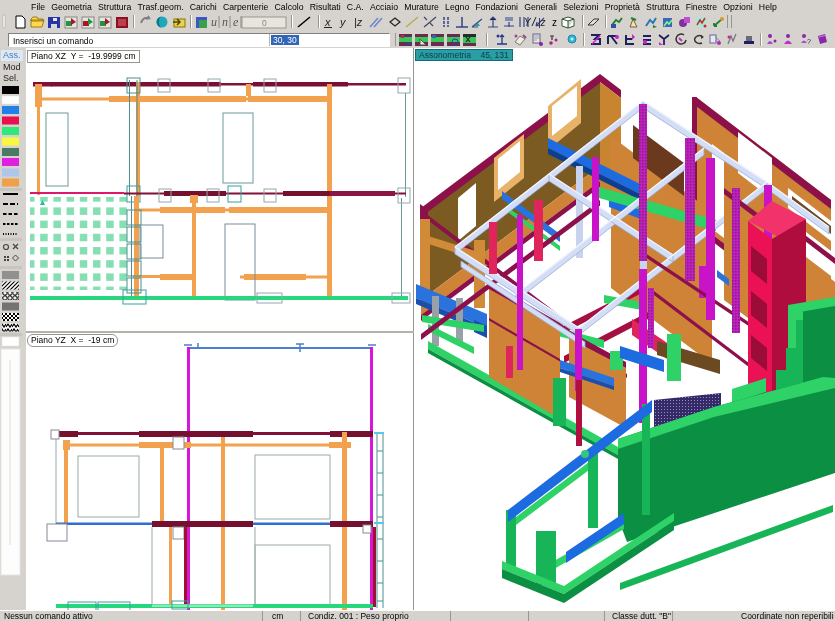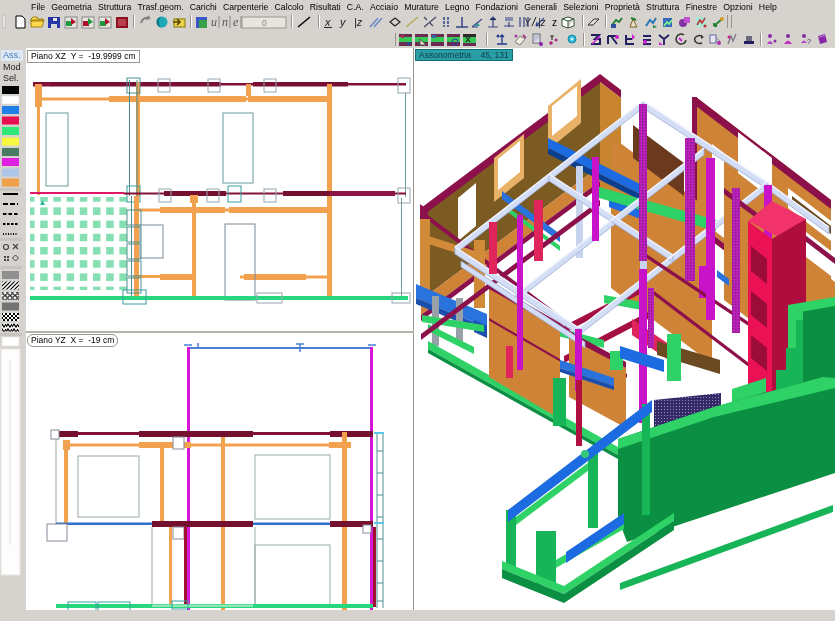--- a/index.html
+++ b/index.html
@@ -174,20 +174,25 @@
             <circle cx="9" cy="3" r="2" fill="#d0a020"></circle>
           </g>
       <rect x="727" y="2" width="1" height="13" fill="#9a968f"></rect>
       <rect x="731" y="2" width="1" height="13" fill="#9a968f"></rect>
     </g>
 
   </svg>
   </div>
 
   <div id="tb2" class="abs">
+    <div id="cmdfield">
+        <span class="lbl">Inserisci un comando</span>
+        <span style="position:absolute;left:260px;top:0;width:1px;height:12px;background:#b8b4ae;"></span>
+        <span class="selx">30, 30</span>
+      </div>
     <svg class="abs" style="left:0;top:0" width="835" height="17">
       <g>
         <rect x="395" y="2" width="1" height="13" fill="#9a968f"></rect>
 
         <g id="g5">
           <g transform="translate(399,2)">
             <rect x="0" y="1" width="13" height="12" fill="#6a2a52"></rect>
               <rect x="0" y="4" width="13" height="5" fill="#35c855"></rect>
               <rect x="2" y="2" width="3" height="3" fill="#aa3355"></rect>
               <rect x="8" y="9" width="4" height="3" fill="#334488"></rect>
@@ -719,13 +724,26 @@
       <polygon points="152,504 210,465 210,476 152,515" fill="#1c6be0"></polygon>
       <polygon points="206,298 250,312 250,324 206,310" fill="#1c6be0"></polygon>
 
     </g>
   </svg>
   <div id="vp3dtitle" style="left:415px;top:49px;">Assonometria &nbsp;&nbsp;&nbsp;45, 131</div>
 
   <div class="abs" style="left:413px;top:48px;width:1px;height:562px;background:#9a968f;"></div>
   <div class="abs" style="left:26px;top:331px;width:388px;height:2px;background:#b5b2ac;"></div>
 
+  <div id="statusbar" class="abs">
+    <div class="fld" style="left:4px;">Nessun comando attivo</div>
+    <div class="sbsep" style="left:262px;"></div>
+    <div class="fld" style="left:272px;">cm</div>
+    <div class="sbsep" style="left:300px;"></div>
+    <div class="fld" style="left:308px;">Condiz. 001 : Peso proprio</div>
+    <div class="sbsep" style="left:450px;"></div>
+    <div class="sbsep" style="left:528px;"></div>
+    <div class="sbsep" style="left:604px;"></div>
+    <div class="fld" style="left:612px;">Classe dutt. "B"</div>
+    <div class="sbsep" style="left:672px;"></div>
+    <div class="fld" style="left:741px;">Coordinate non reperibili</div>
+  </div>
 </div>
 
 </body></html>

